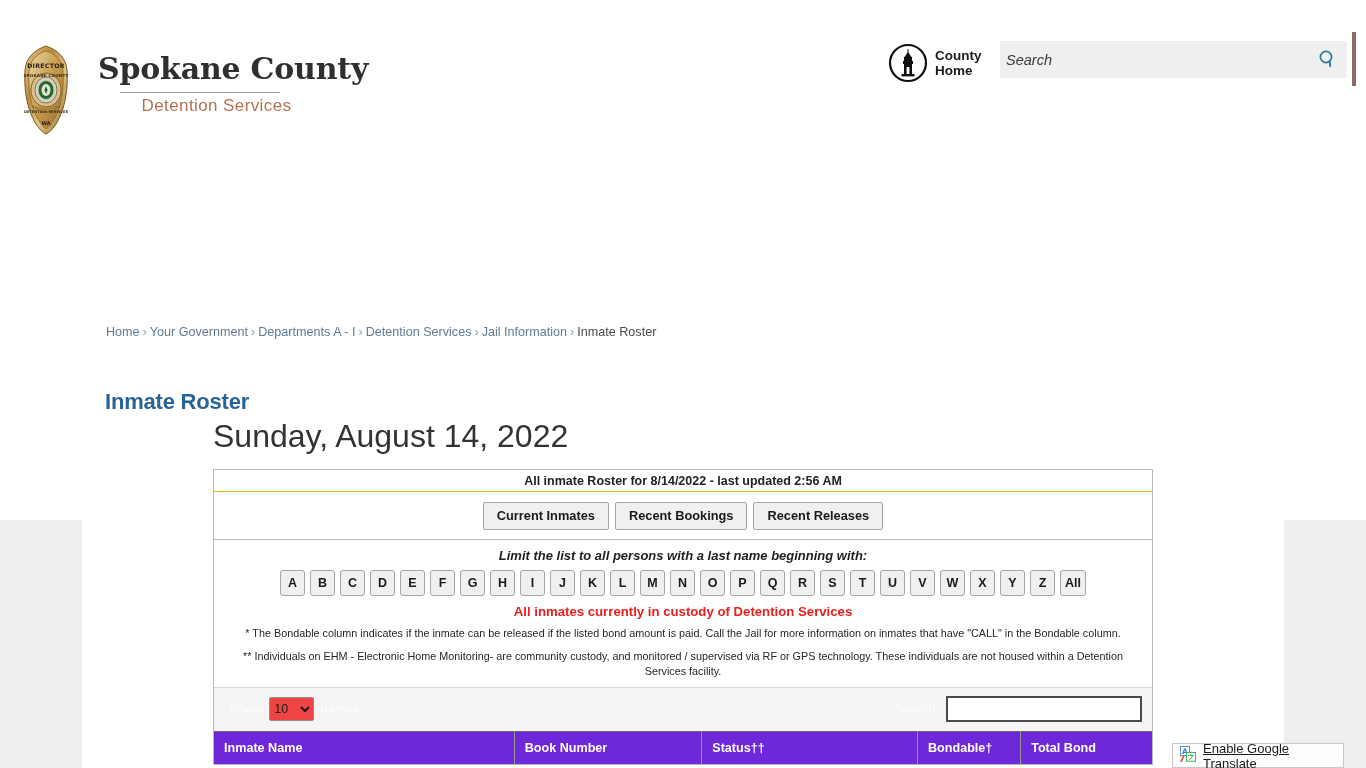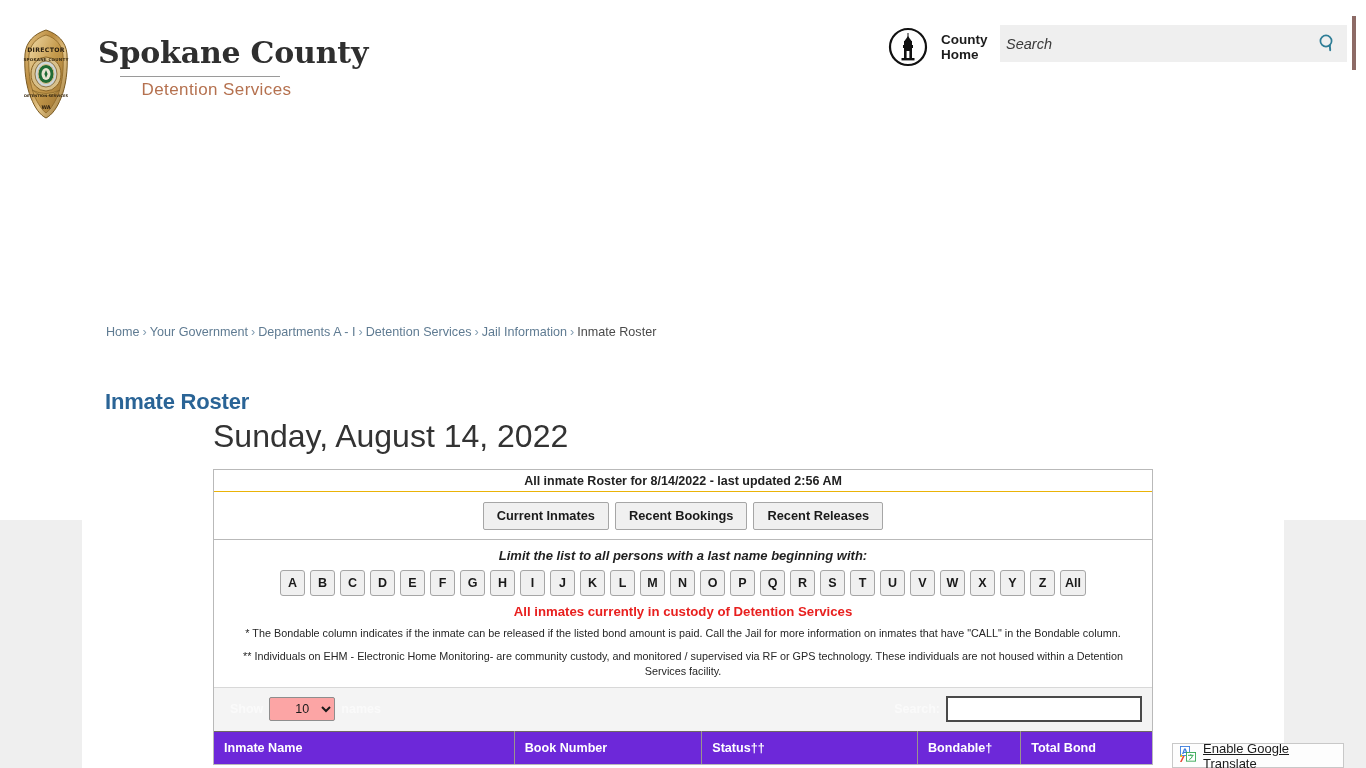--- a/index.html
+++ b/index.html
@@ -16,21 +16,21 @@
   .panel-left {
     position: absolute; left: 0; top: 520px; width: 82px; height: 248px;
     background: #efefef;
   }
   .panel-right {
     position: absolute; left: 1284px; top: 520px; width: 82px; height: 248px;
     background: #efefef;
   }
 
   
-  .site-header { position: absolute; left: 0; top: 0; width: 1366px; height: 140px; }
+  .site-header { position: absolute; left: 0; top: 16px; width: 1366px; height: 140px; }
 
   .badge-logo {
     position: absolute; left: 20px; top: 28px; width: 52px; height: 92px;
   }
   .badge-logo svg { display: block; }
 
   .brand { position: absolute; left: 98px; top: 36px; }
   .brand-title {
     font-family: "DejaVu Serif", serif;
     font-size: 30px; font-weight: bold; color: #2f2f2f;
@@ -41,21 +41,21 @@
     width: 160px; height: 1px; background: #9a9a9a;
     margin: 2px 0 2px 22px;
   }
   .brand-sub {
     font-size: 17px; color: #b5714f; text-align: center;
     width: 237px; letter-spacing: 0.4px; line-height: 22px;
   }
 
   .county-home {
     position: absolute; left: 888px; top: 27px;
-    display: flex; align-items: center; gap: 13px;
+    display: flex; align-items: center; gap: 7px;
   }
   .ch-circle { width: 40px; height: 40px; }
   .ch-text {
     font-size: 13.5px; color: #1c1c1c; line-height: 15px; font-weight: 600;
   }
 
   .search-wrap {
     position: absolute; left: 1000px; top: 25px; width: 347px; height: 37px;
     background: #efefef; display: flex; align-items: center;
   }
@@ -162,22 +162,22 @@
     border-top: 1px solid #d8d8d8;
   }
   .dt-length {
     position: absolute; left: 16px; top: 9px;
     display: flex; align-items: center; gap: 6px;
     font-size: 12.5px; font-weight: bold; color: #fafafa;
   }
   .dt-select {
     font-family: "Liberation Sans", sans-serif;
     font-size: 12.5px; color: #1a1a1a; font-weight: normal;
-    border: 1px solid #8e8e8e; background: #fca5a5;
-    padding: 2px 2px 2px 21px; height: 24px; border-radius: 2px;
+    border: 1px solid #8e8e8e; background: #ef4444;
+    padding: 2px 2px 2px 0; height: 24px; border-radius: 2px;
   }
   .dt-filter {
     position: absolute; right: 10px; top: 8px;
     display: flex; align-items: center; gap: 6px;
     font-size: 12.5px; font-weight: bold; color: #fafafa;
   }
   .dt-search-input {
     width: 196px; height: 26px; border: 2px solid #4a4a4a; background: #fff;
     outline: none; font-family: "Liberation Sans", sans-serif; font-size: 12.5px;
     padding: 0 4px;

